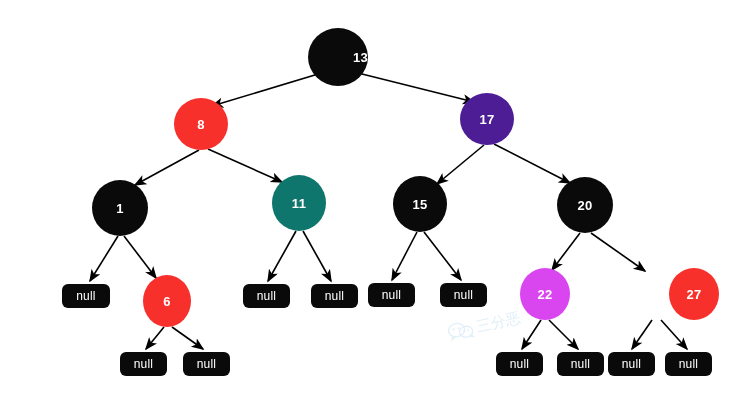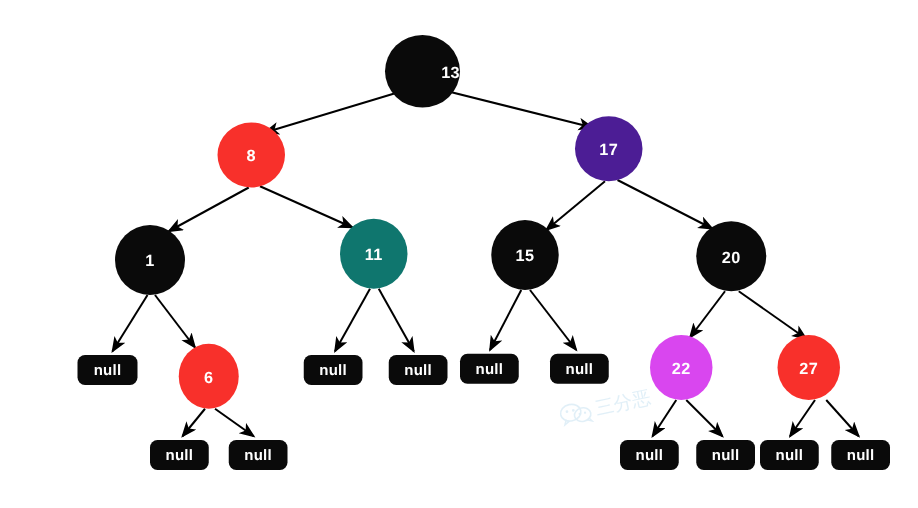--- a/index.html
+++ b/index.html
@@ -42,21 +42,21 @@
 
   .nil {
     position: absolute;
     background: #0a0a0a;
     color: #ffffff;
     border-radius: 6px;
     display: flex;
     align-items: center;
     justify-content: center;
     font-size: 12px;
-    font-weight: bold;
+    font-weight: normal;
     letter-spacing: 0.2px;
     z-index: 3;
   }
 
   #watermark {
     position: absolute;
     left: 448px;
     top: 316px;
     width: 96px;
     height: 34px;
@@ -132,21 +132,21 @@
       </div>
       <div class="node black" style="left: 557px; top: 177px; width: 56px; height: 56px; background: rgb(10, 10, 10);">
         <span>20</span>
       </div>
       <div class="node red" style="left: 143px; top: 275px; width: 48px; height: 52px; background: rgb(248, 48, 43);">
         <span>6</span>
       </div>
       <div class="node red" style="left: 520px; top: 268px; width: 50px; height: 52px; background: #d946ef;">
         <span>22</span>
       </div>
-      <div class="node red" style="left: 622px; top: 268px; width: 50px; height: 52px; background: rgb(248, 48, 43);">
+      <div class="node red" style="left: 669px; top: 268px; width: 50px; height: 52px; background: rgb(248, 48, 43);">
         <span>27</span>
       </div>
       <div class="nil" style="left: 62px; top: 284px; width: 48px; height: 24px;">
         <span>null</span>
       </div>
       <div class="nil" style="left: 243px; top: 284px; width: 47px; height: 24px;">
         <span>null</span>
       </div>
       <div class="nil" style="left: 311px; top: 284px; width: 47px; height: 24px;">
         <span>null</span>

